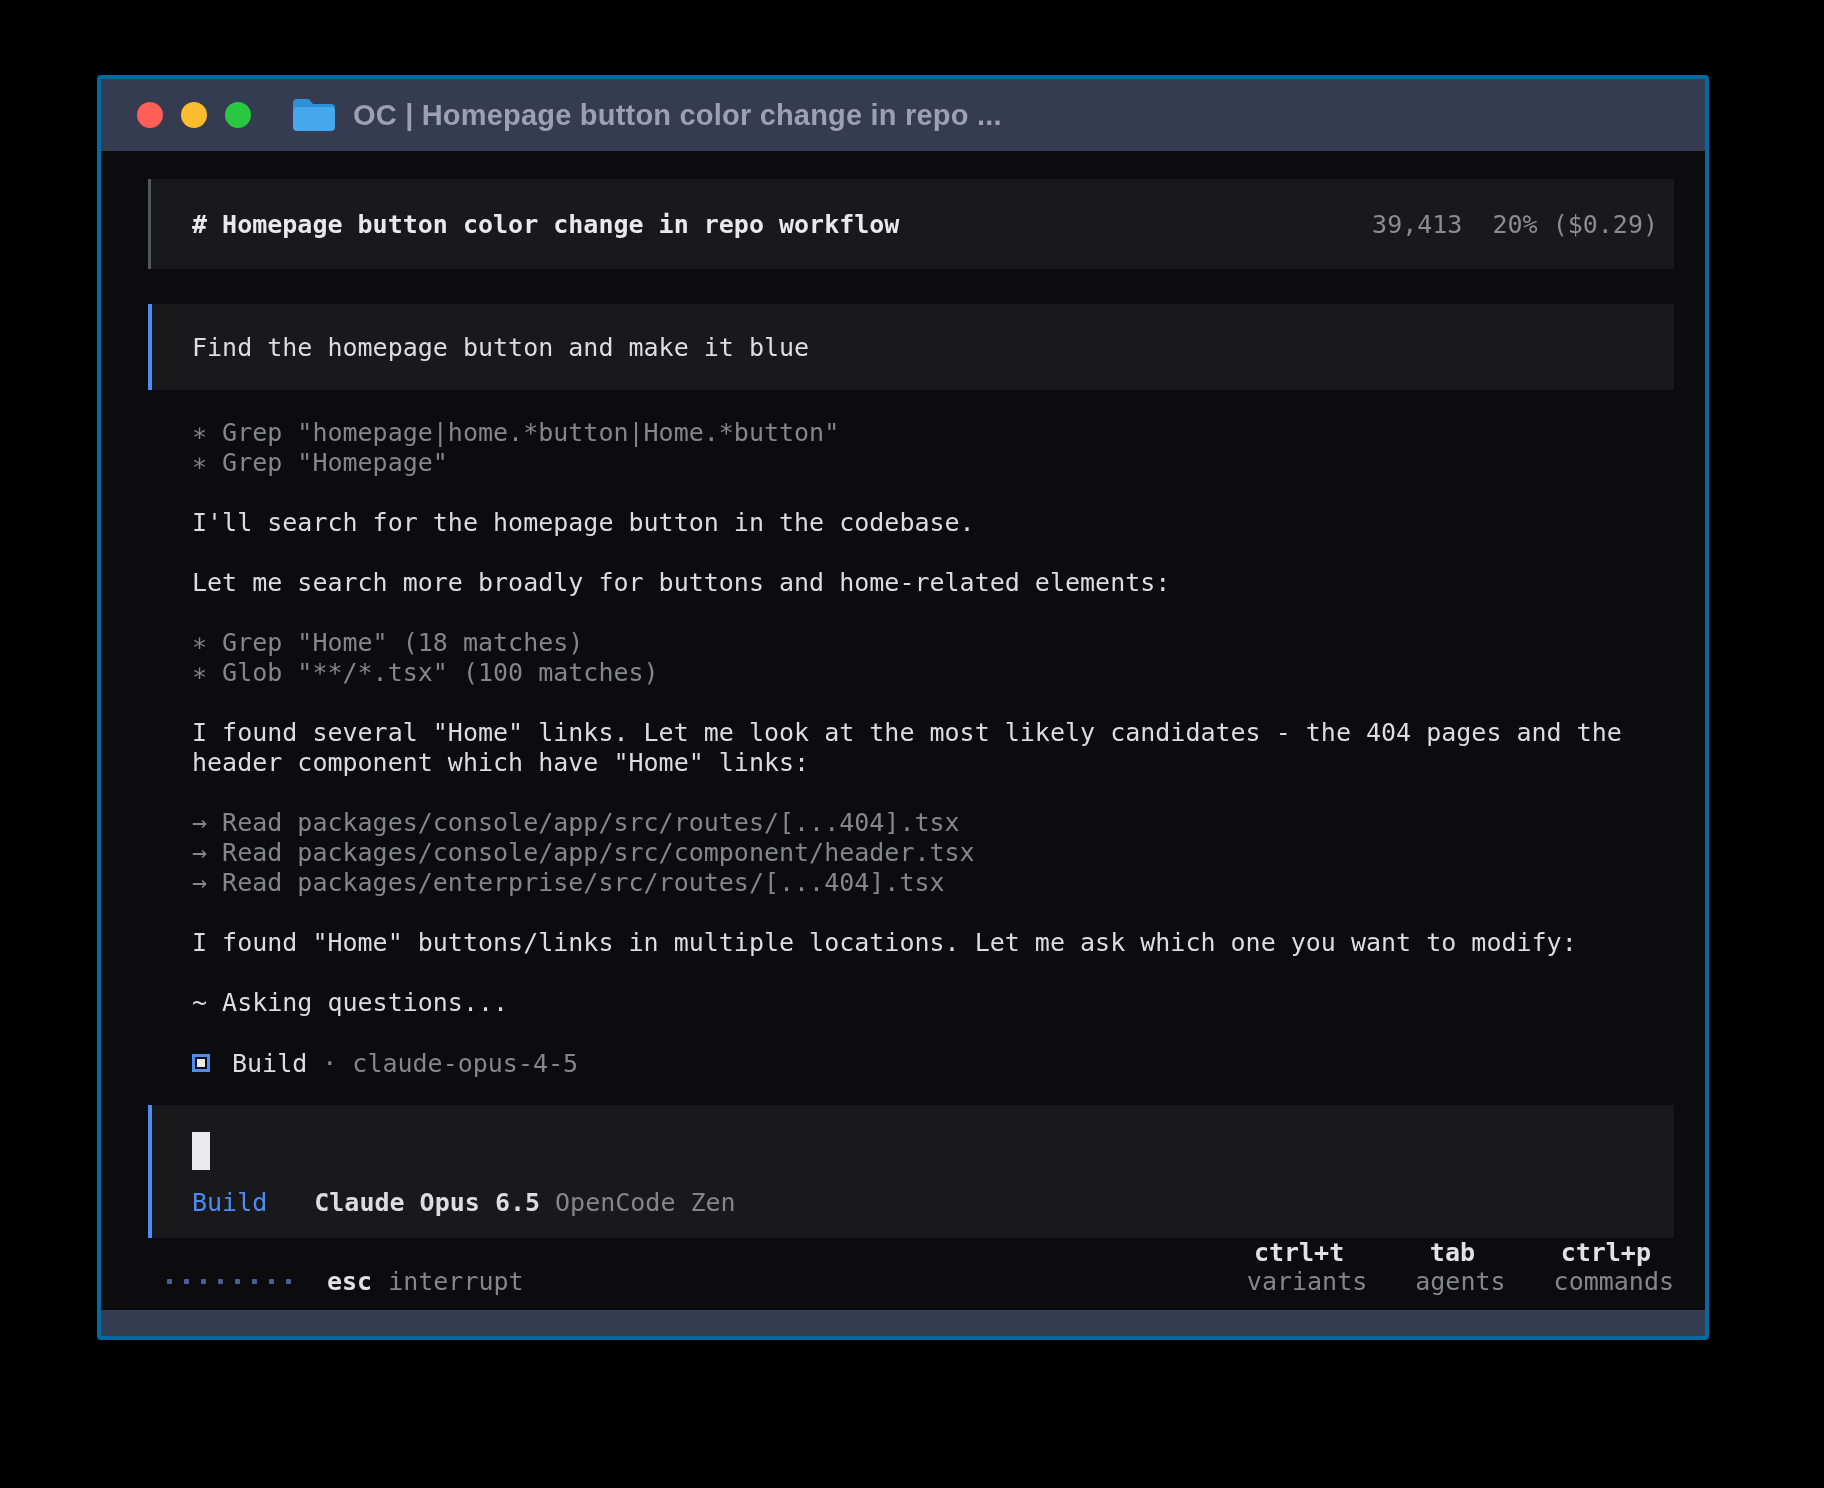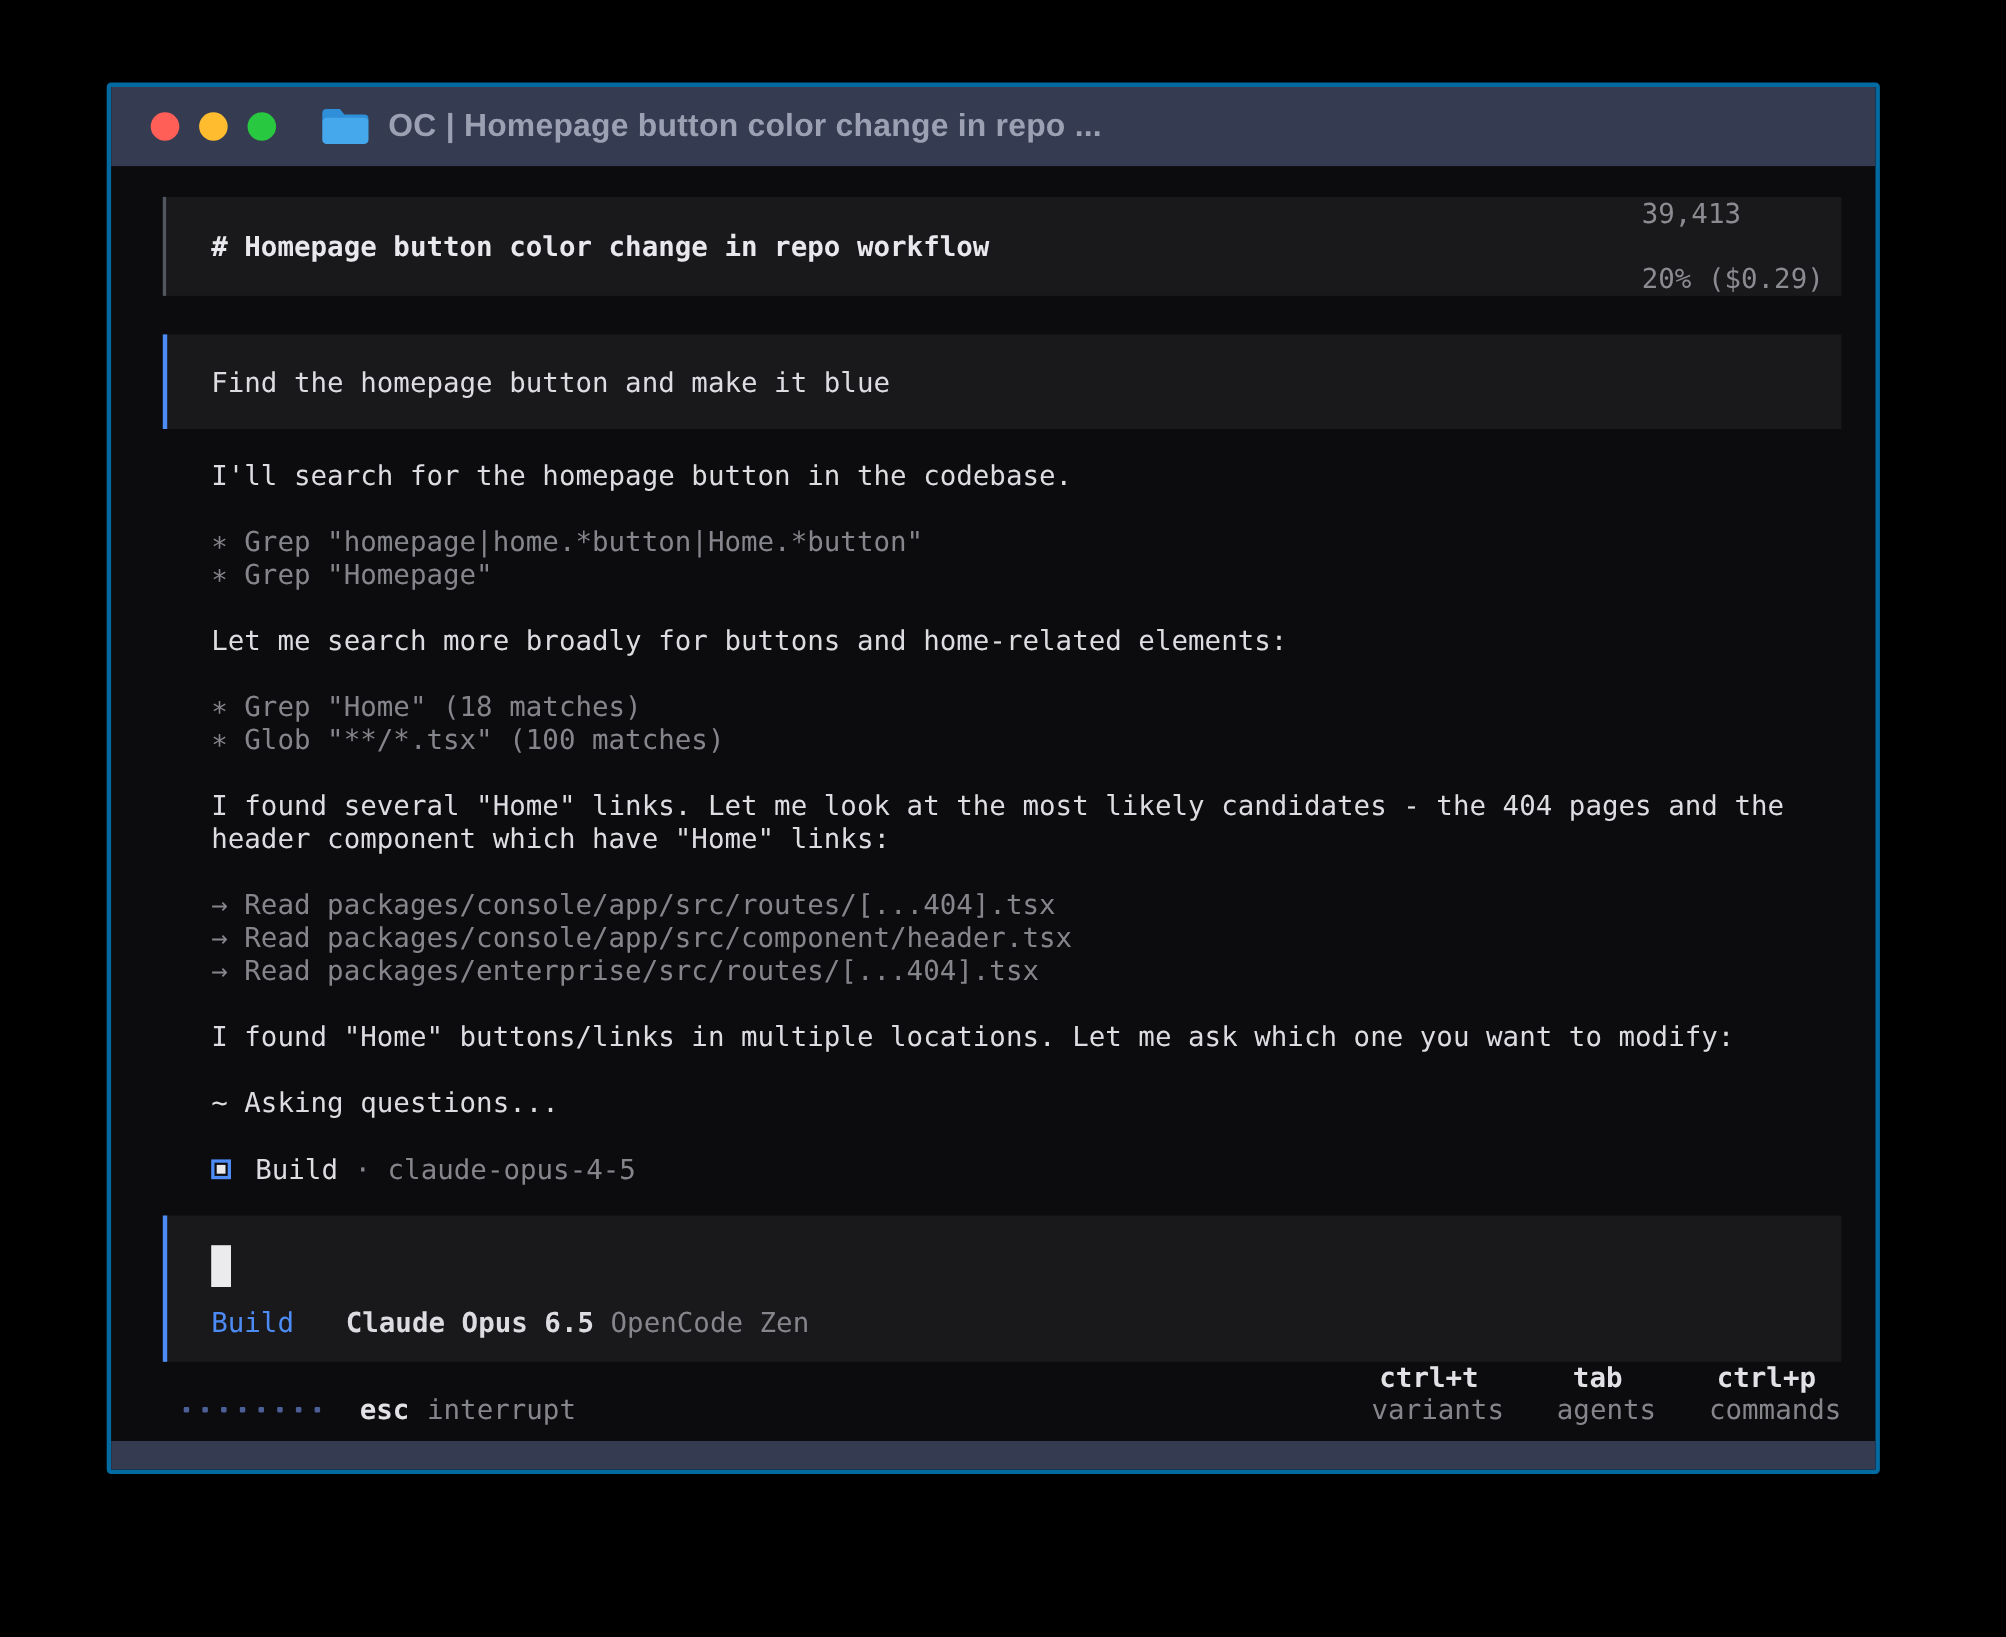--- a/index.html
+++ b/index.html
@@ -26,21 +26,21 @@
     flex:1 1 auto;padding:28px 31px 0 47px;box-sizing:border-box;
     font-family:"DejaVu Sans Mono",monospace;font-size:25px;color:#dcdce1;
     overflow:hidden;
   }
   .block{background:#19191c;box-sizing:border-box;}
   .header-block{
     height:90px;border-left:3px solid #53565f;display:flex;align-items:center;
     justify-content:space-between;padding:0 16px 0 41px;
   }
   .heading{font-weight:bold;color:#e9e9ed;}
-  .stats{color:#8b8b92;display:flex;gap:30px;flex-direction:column;}
+  .stats{color:#8b8b92;display:flex;gap:30px;}
   .user-block{
     height:86px;margin-top:35px;border-left:4px solid #4e8cf5;
     display:flex;align-items:center;padding-left:40px;color:#dcdce1;
   }
   .col{margin-top:28px;margin-left:44px;width:1486px;}
   .group{margin-bottom:30px;}
   .group:last-child{margin-bottom:0;}
   .line{line-height:30px;white-space:pre-wrap;word-break:break-word;}
   .white{color:#dcdce1;}
   .gray{color:#85858c;}
@@ -103,25 +103,25 @@
           <span>20% ($0.29)</span>
         </span>
       </div>
 
       <div class="block user-block">
         <span>Find the homepage button and make it blue</span>
       </div>
 
       <div class="col">
         <div class="group">
-          <div class="line white">I'll search for the homepage button in the codebase.</div>
+          <div class="line gray">∗ Grep "homepage|home.*button|Home.*button"</div>
+          <div class="line gray">∗ Grep "Homepage"</div>
         </div>
         <div class="group">
-          <div class="line gray">∗ Grep "homepage|home.*button|Home.*button"</div>
-          <div class="line gray">∗ Grep "Homepage"</div>
+          <div class="line white">I'll search for the homepage button in the codebase.</div>
         </div>
         <div class="group">
           <div class="line white">Let me search more broadly for buttons and home-related elements:</div>
         </div>
         <div class="group">
           <div class="line gray">∗ Grep "Home" (18 matches)</div>
           <div class="line gray">∗ Glob "**/*.tsx" (100 matches)</div>
         </div>
         <div class="group">
           <div class="line white">I found several "Home" links. Let me look at the most likely candidates - the 404 pages and the header component which have "Home" links:</div>

